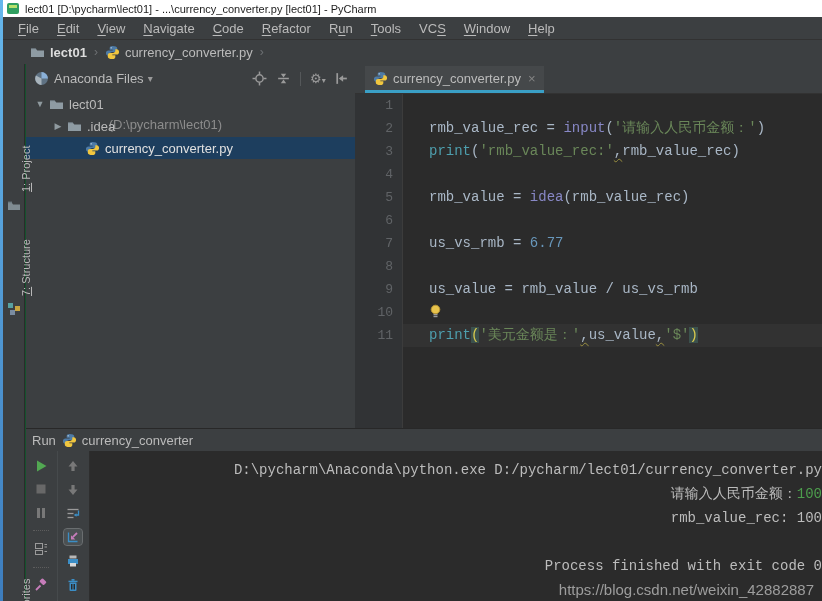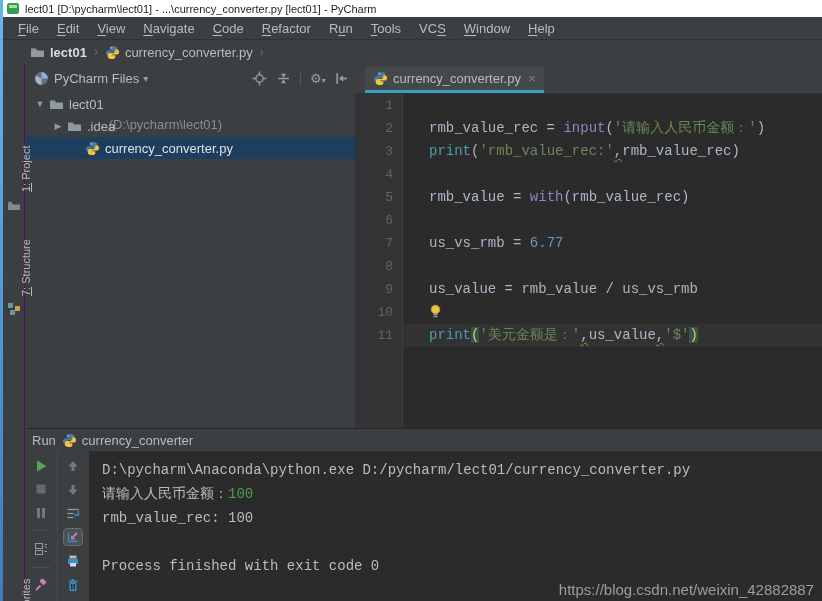--- a/index.html
+++ b/index.html
@@ -1,19 +1,19 @@
 <!DOCTYPE html>
 <html><head>
 <meta charset="utf-8">
 <style>
   * { margin:0; padding:0; box-sizing:border-box; }
   html,body { background:#1e1e1e; }
   #app {
     position:relative; width:822px; height:601px; overflow:hidden;
-    background:#701a75; font-family:"Liberation Sans",sans-serif; color:#bbbbbb;
+    background:#14532d; font-family:"Liberation Sans",sans-serif; color:#bbbbbb;
   }
   
   #blue-edge { position:absolute; left:0; top:0; width:3px; height:601px;
     background:linear-gradient(180deg,#66b7ec,#3d7dbd); z-index:50; }
 
   
   #titlebar { position:absolute; left:3px; top:0; width:819px; height:17px;
     background:#ffffff; color:#1d1d1d; font-size:11px; display:flex; align-items:center; overflow:hidden; }
   #titlebar .app-icon { width:12px; height:11px; margin:0 6px 0 4px; flex:0 0 auto; }
   
@@ -65,21 +65,21 @@
   .code-row.current .lcontent { background:#323232; }
   .codefill { position:absolute; left:0; top:253px; bottom:0; width:48px; background:#313335; border-right:1px solid #3c3c3c; }
   .tk-wk { text-decoration:underline wavy 1px #9a8f3f; text-underline-offset:3px; }
   .tk-mb { background:#3b514d; }
   .bulb { display:inline-block; width:13px; height:14px; vertical-align:-2px; }
 
   
   #runpanel { position:absolute; left:26px; top:428px; width:796px; height:173px; background:#3c3f41; border-top:1px solid #282828; }
   .run-header { height:22px; display:flex; align-items:center; padding-left:6px; font-size:13px; color:#bbbbbb; }
   .run-header .rh-label { margin-right:6px; }
-  .run-body { position:absolute; left:0; top:22px; right:0; bottom:0; display:flex; }
+  .run-body { position:absolute; left:0; top:22px; right:0; bottom:0; display:flex;text-align:right; }
   .rtb { width:64px; flex:0 0 auto; background:#3c3f41; border-right:1px solid #2e2e2e; display:flex; }
   .rtb-col { width:32px; display:flex; flex-direction:column; align-items:center; padding-top:7px; }
   .rtb-col.first { border-right:1px solid #464a4c; }
   .rtb-btn { width:18px; height:18px; margin-bottom:8px; display:flex; align-items:center; justify-content:center; border-radius:3px; }
   .rtb-btn.active { background:#4b5052; outline:1px solid #6a6e70; }
   .rtb-sep { width:16px; border-top:1px dotted #5d5d5d; margin:2px 0 10px 0; }
   .console { flex:1; background:#2b2b2b; font-family:"Liberation Mono",monospace; font-size:14px;
     padding:7px 0 0 12px; overflow:hidden; }
   .console-line { height:24px; line-height:24px; white-space:pre; }
 
@@ -145,21 +145,21 @@
 
   </div>
 
   <div id="projectpanel">
     <div class="pp-header">
       <span class="ico14"><svg width="15" height="15" viewBox="0 0 14 14">
             <circle cx="7" cy="7" r="6" fill="#5f7283"></circle>
             <path d="M7 1a6 6 0 0 1 6 6H7z" fill="#8ab0d8"></path>
             <path d="M7 13A6 6 0 0 1 1.8 4.2L7 7z" fill="#a8b4bc"></path>
           </svg></span>
-      <span class="pp-title">PyCharm Files</span>
+      <span class="pp-title">Anaconda Files</span>
       <span class="pp-caret">▾</span>
       <span class="hdr-ico"><svg width="15" height="15" viewBox="0 0 14 14">
             <g stroke="#9a9a9a" stroke-width="1.4" fill="none">
               <circle cx="7" cy="7" r="3.4"></circle>
               <line x1="7" y1="0.5" x2="7" y2="3"></line>
               <line x1="7" y1="11" x2="7" y2="13.5"></line>
               <line x1="0.5" y1="7" x2="3" y2="7"></line>
               <line x1="11" y1="7" x2="13.5" y2="7"></line>
             </g>
           </svg></span>
@@ -231,21 +231,21 @@
           <div class="code-row">
             <span class="lnum">3</span>
             <span class="lcontent"><span class="tk-pr" style="color: rgb(78, 159, 174);">print</span><span class="tk-pl" style="color: rgb(169, 183, 198);">(</span><span class="tk-st" style="color: rgb(106, 135, 89);">'rmb_value_rec:'</span><span class="tk-wk" style="color: rgb(169, 183, 198);">,</span><span class="tk-pl" style="color: rgb(169, 183, 198);">rmb_value_rec)</span></span>
           </div>
           <div class="code-row">
             <span class="lnum">4</span>
             <span class="lcontent"></span>
           </div>
           <div class="code-row">
             <span class="lnum">5</span>
-            <span class="lcontent"><span class="tk-pl" style="color: rgb(169, 183, 198);">rmb_value = </span><span class="tk-bi" style="color: rgb(136, 136, 198);">with</span><span class="tk-pl" style="color: rgb(169, 183, 198);">(rmb_value_rec)</span></span>
+            <span class="lcontent"><span class="tk-pl" style="color: rgb(169, 183, 198);">rmb_value = </span><span class="tk-bi" style="color: rgb(136, 136, 198);">idea</span><span class="tk-pl" style="color: rgb(169, 183, 198);">(rmb_value_rec)</span></span>
           </div>
           <div class="code-row">
             <span class="lnum">6</span>
             <span class="lcontent"></span>
           </div>
           <div class="code-row">
             <span class="lnum">7</span>
             <span class="lcontent"><span class="tk-pl" style="color: rgb(169, 183, 198);">us_vs_rmb = </span><span class="tk-nu" style="color: rgb(104, 151, 187);">6.77</span></span>
           </div>
           <div class="code-row">

